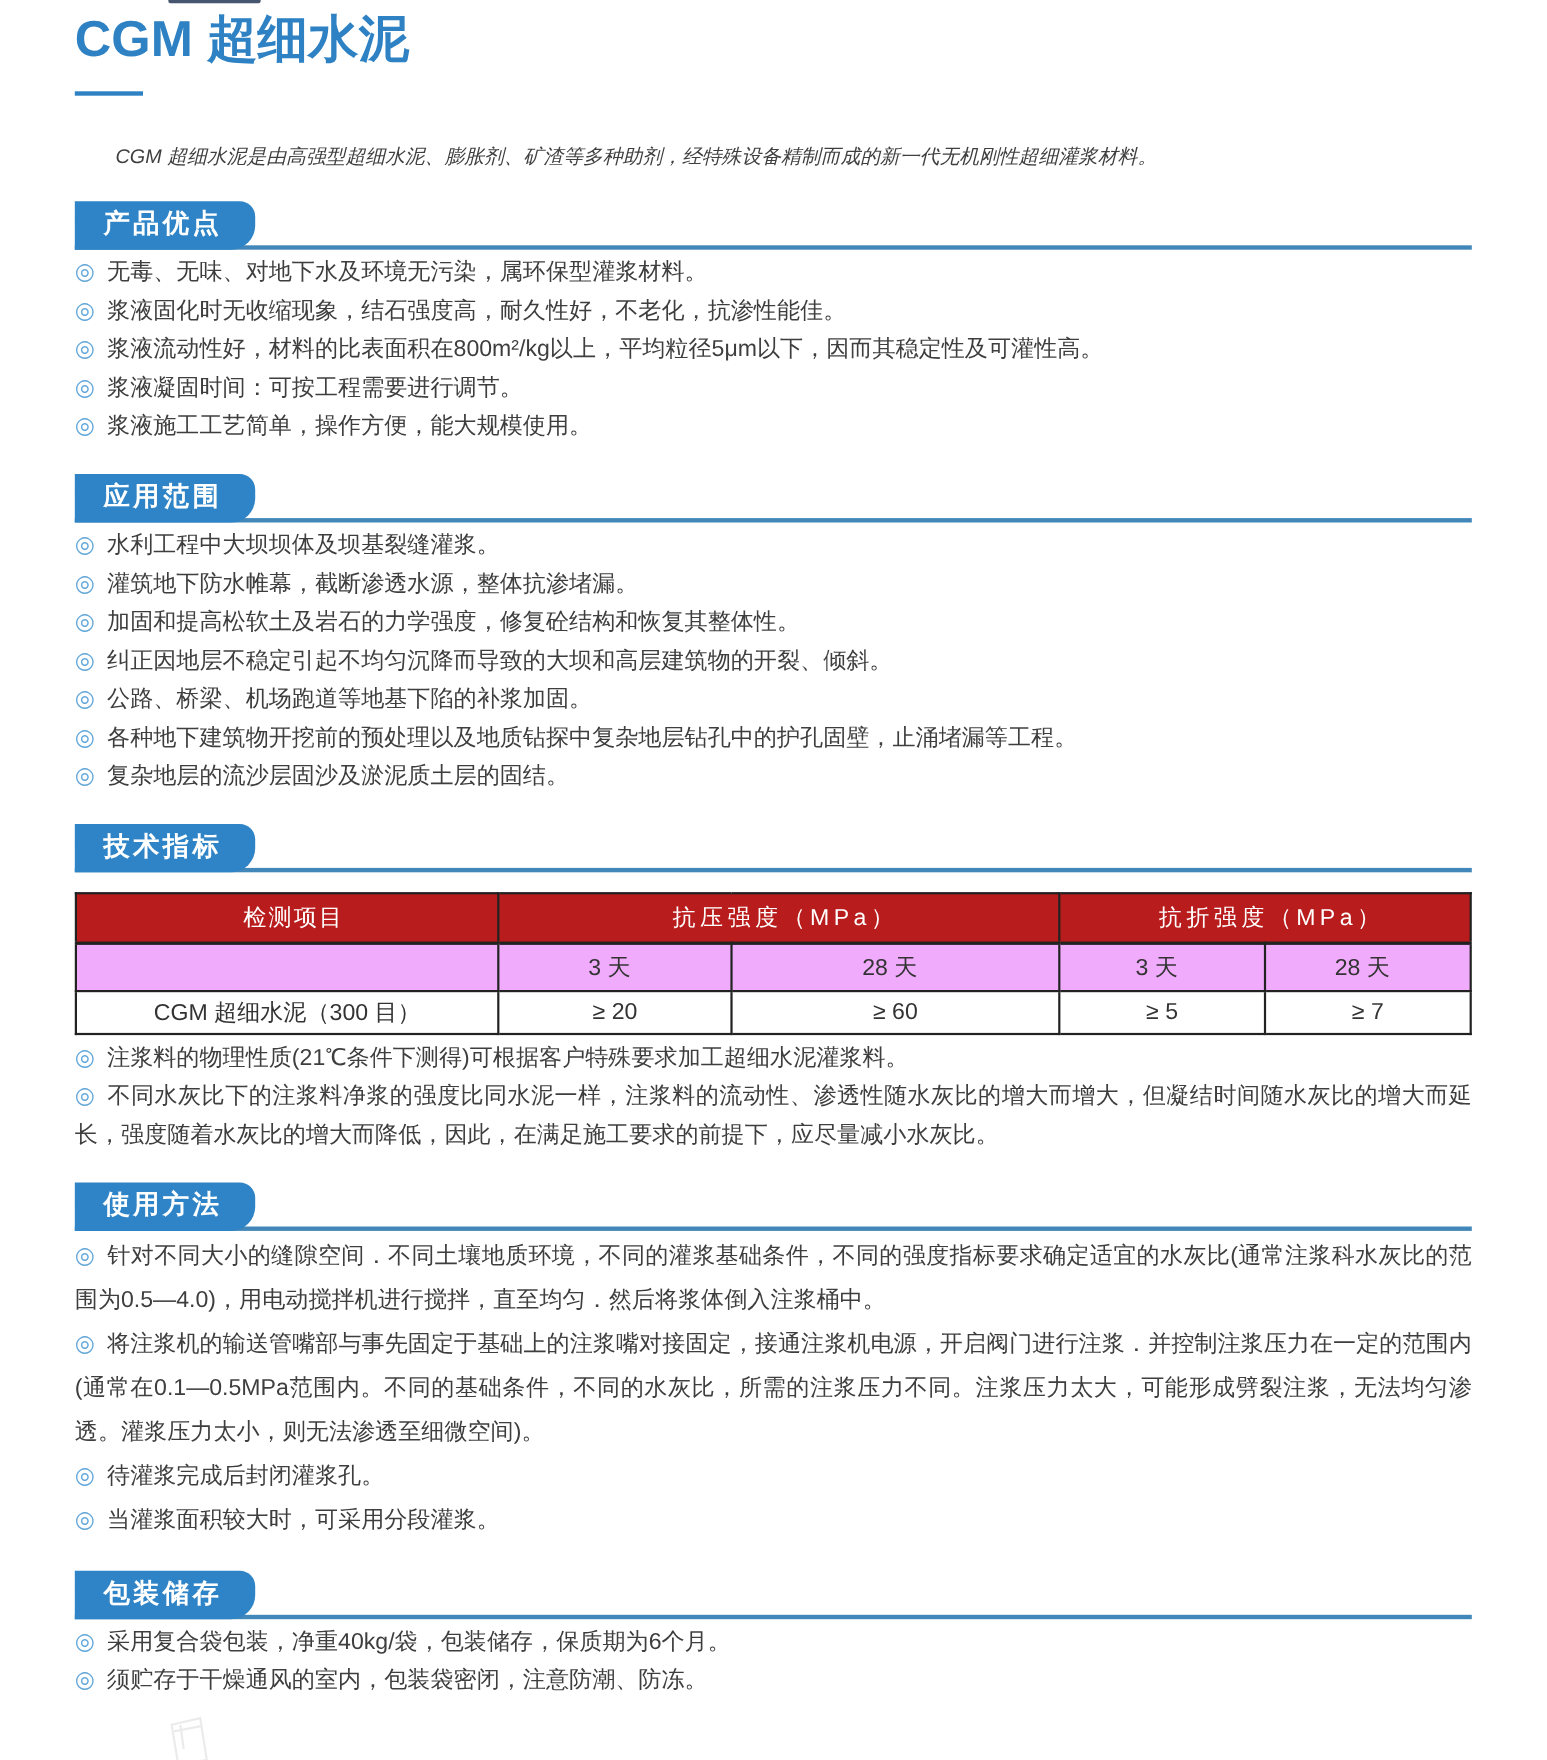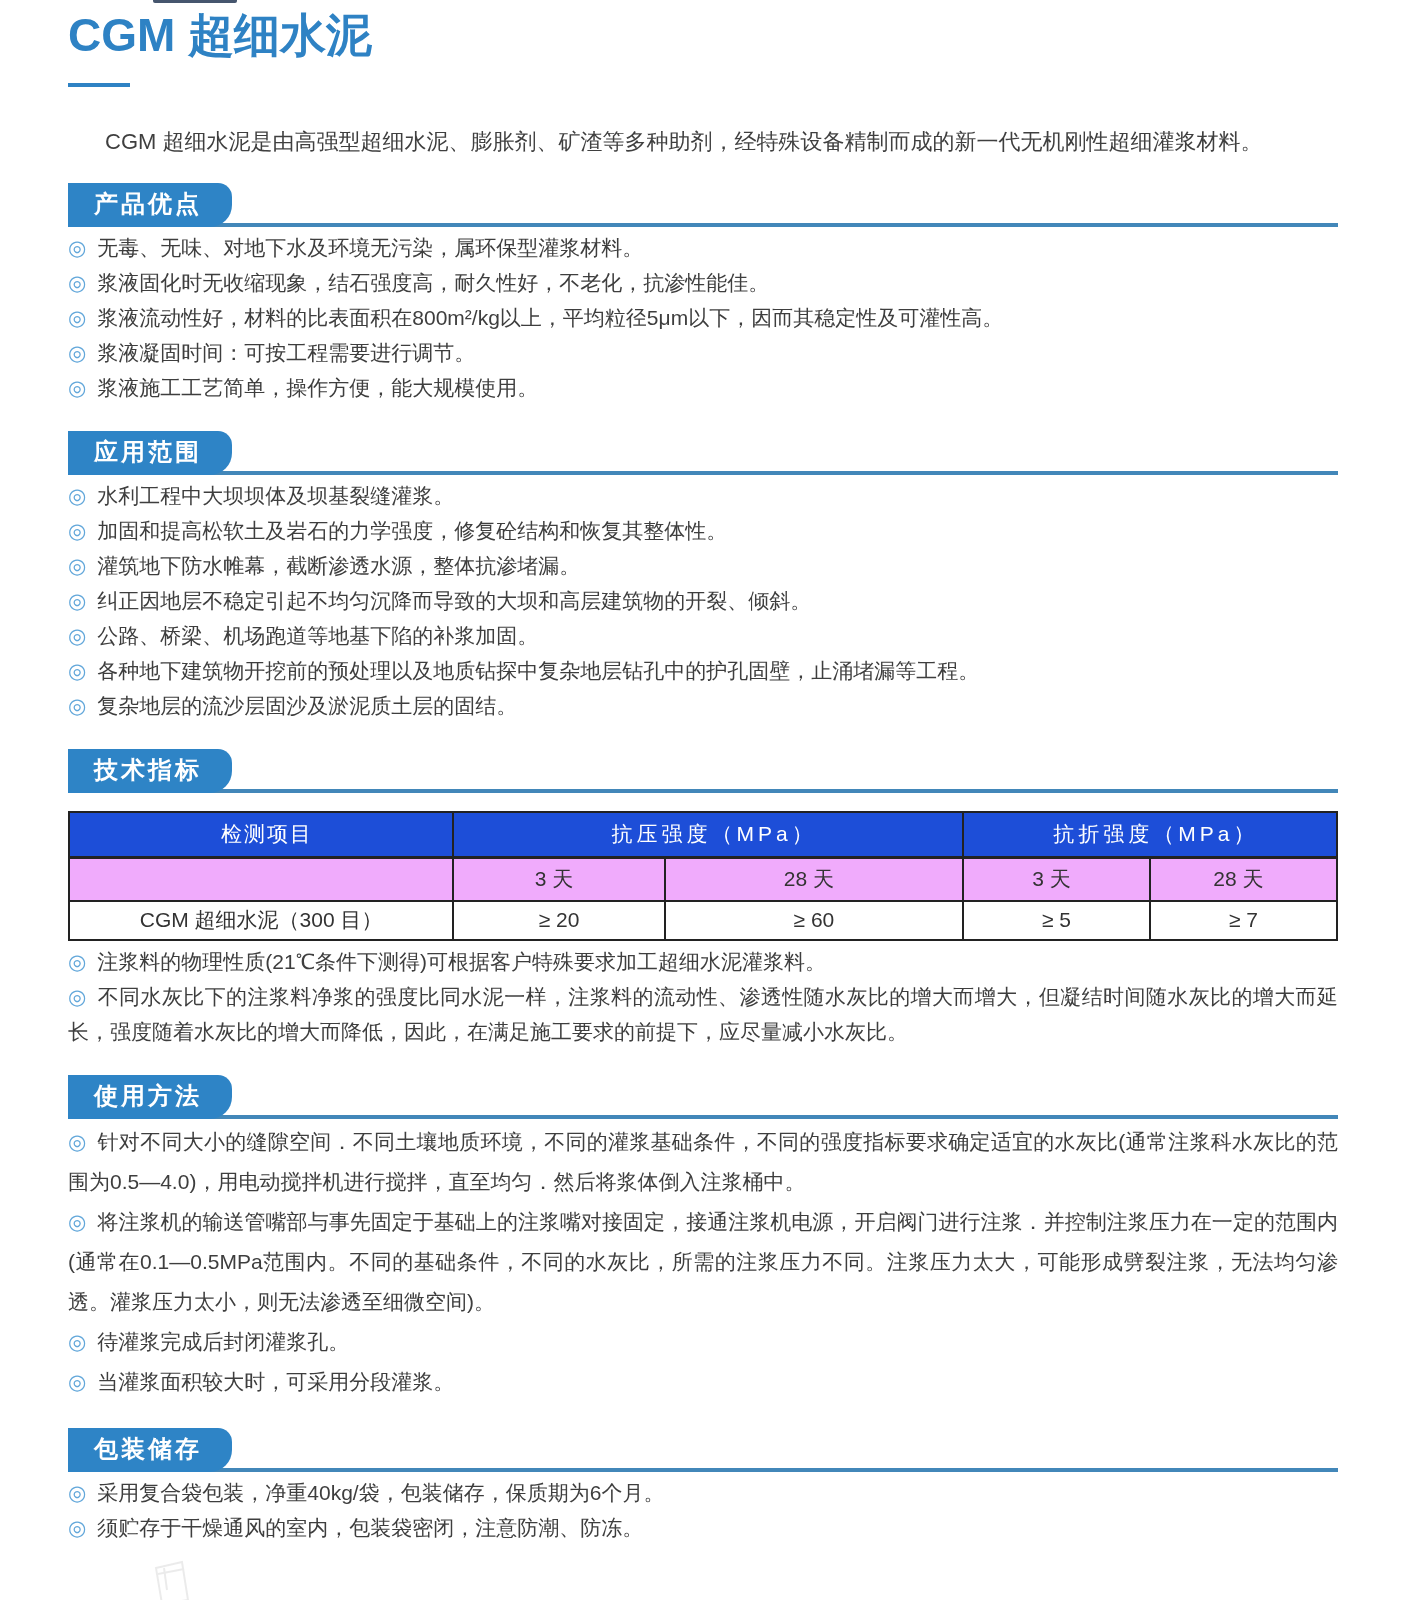--- a/index.html
+++ b/index.html
@@ -5,21 +5,21 @@
   html,body{margin:0;padding:0;}
   body{
     width:1406px;height:1600px;position:relative;overflow:hidden;
     background:#ffffff;color:#3e3e3e;
     font-family:"Liberation Sans", sans-serif;
   }
   .content{padding:0 68px;position:relative;}
   .top-artifact{position:absolute;left:153px;top:0;width:84px;height:3px;background:#46566e;border-radius:0 0 2px 2px;}
   h1.page-title{color:#2e82c4;font-size:46px;font-weight:700;margin:14px 0 0 0;line-height:42px;}
   .title-rule{width:62px;height:4px;background:#2e82c4;margin-top:27px;}
-  p.intro{margin:40px 0 0 0;font-size:22px;line-height:30px;text-indent:37px;color:#3f3f3f;}
+  p.intro{margin:40px 0 0 0;font-size:18px;line-height:30px;text-indent:37px;color:#3f3f3f;font-style:italic;}
 
   section{margin-top:26px;}
   .sec-head{position:relative;height:40px;border-bottom:4px solid #4287b9;}
   .sec-tab{
     position:absolute;left:0;bottom:-4px;
     background:#2e84c6;color:#ffffff;
     font-size:24px;font-weight:700;letter-spacing:3px;
     line-height:32px;padding:5px 30px 7px 26px;
     border-radius:0 14px 22px 0;
     text-align:right;
@@ -29,21 +29,21 @@
   p.item.para{line-height:40px;}
   .bullet{color:#62a7da;margin-right:11px;font-size:21px;}
 
   table.spec-table{
     width:100%;border-collapse:collapse;table-layout:fixed;
     margin-top:18px;font-size:21px;
   }
   table.spec-table th, table.spec-table td{
     border:2px solid #222222;text-align:center;font-weight:400;
   }
-  .th-blue{background:#1d4ed8;color:#ffffff;letter-spacing:4px;padding:7px 0 8px 12px;border-bottom-width:3px !important;}
+  .th-blue{background:#b91c1c;color:#ffffff;letter-spacing:4px;padding:7px 0 8px 12px;border-bottom-width:3px !important;}
   .th-blue.first{letter-spacing:2px;}
   .th-gray{background:#f0abfc;color:#333333;padding:6px 10px 7px 0;}
   .td-data{background:#ffffff;color:#333333;padding:4px 0 5px 0;}
 
   .bag-watermark{position:absolute;left:142px;top:1560px;opacity:0.55;}
 </style>
 </head>
 <body>
 
 <div class="top-artifact"></div>
@@ -73,23 +73,23 @@
   </section>
 
   <section>
     <div class="sec-head">
       <div class="sec-tab">应用范围</div>
     </div>
     <div class="items">
 
         <p class="item"><span class="bullet">◎</span><span>水利工程中大坝坝体及坝基裂缝灌浆。</span></p>
 
+        <p class="item"><span class="bullet">◎</span><span>灌筑地下防水帷幕，截断渗透水源，整体抗渗堵漏。</span></p>
+
         <p class="item"><span class="bullet">◎</span><span>加固和提高松软土及岩石的力学强度，修复砼结构和恢复其整体性。</span></p>
-
-        <p class="item"><span class="bullet">◎</span><span>灌筑地下防水帷幕，截断渗透水源，整体抗渗堵漏。</span></p>
 
         <p class="item"><span class="bullet">◎</span><span>纠正因地层不稳定引起不均匀沉降而导致的大坝和高层建筑物的开裂、倾斜。</span></p>
 
         <p class="item"><span class="bullet">◎</span><span>公路、桥梁、机场跑道等地基下陷的补浆加固。</span></p>
 
         <p class="item"><span class="bullet">◎</span><span>各种地下建筑物开挖前的预处理以及地质钻探中复杂地层钻孔中的护孔固壁，止涌堵漏等工程。</span></p>
 
         <p class="item"><span class="bullet">◎</span><span>复杂地层的流沙层固沙及淤泥质土层的固结。</span></p>
       </div>
   </section>

